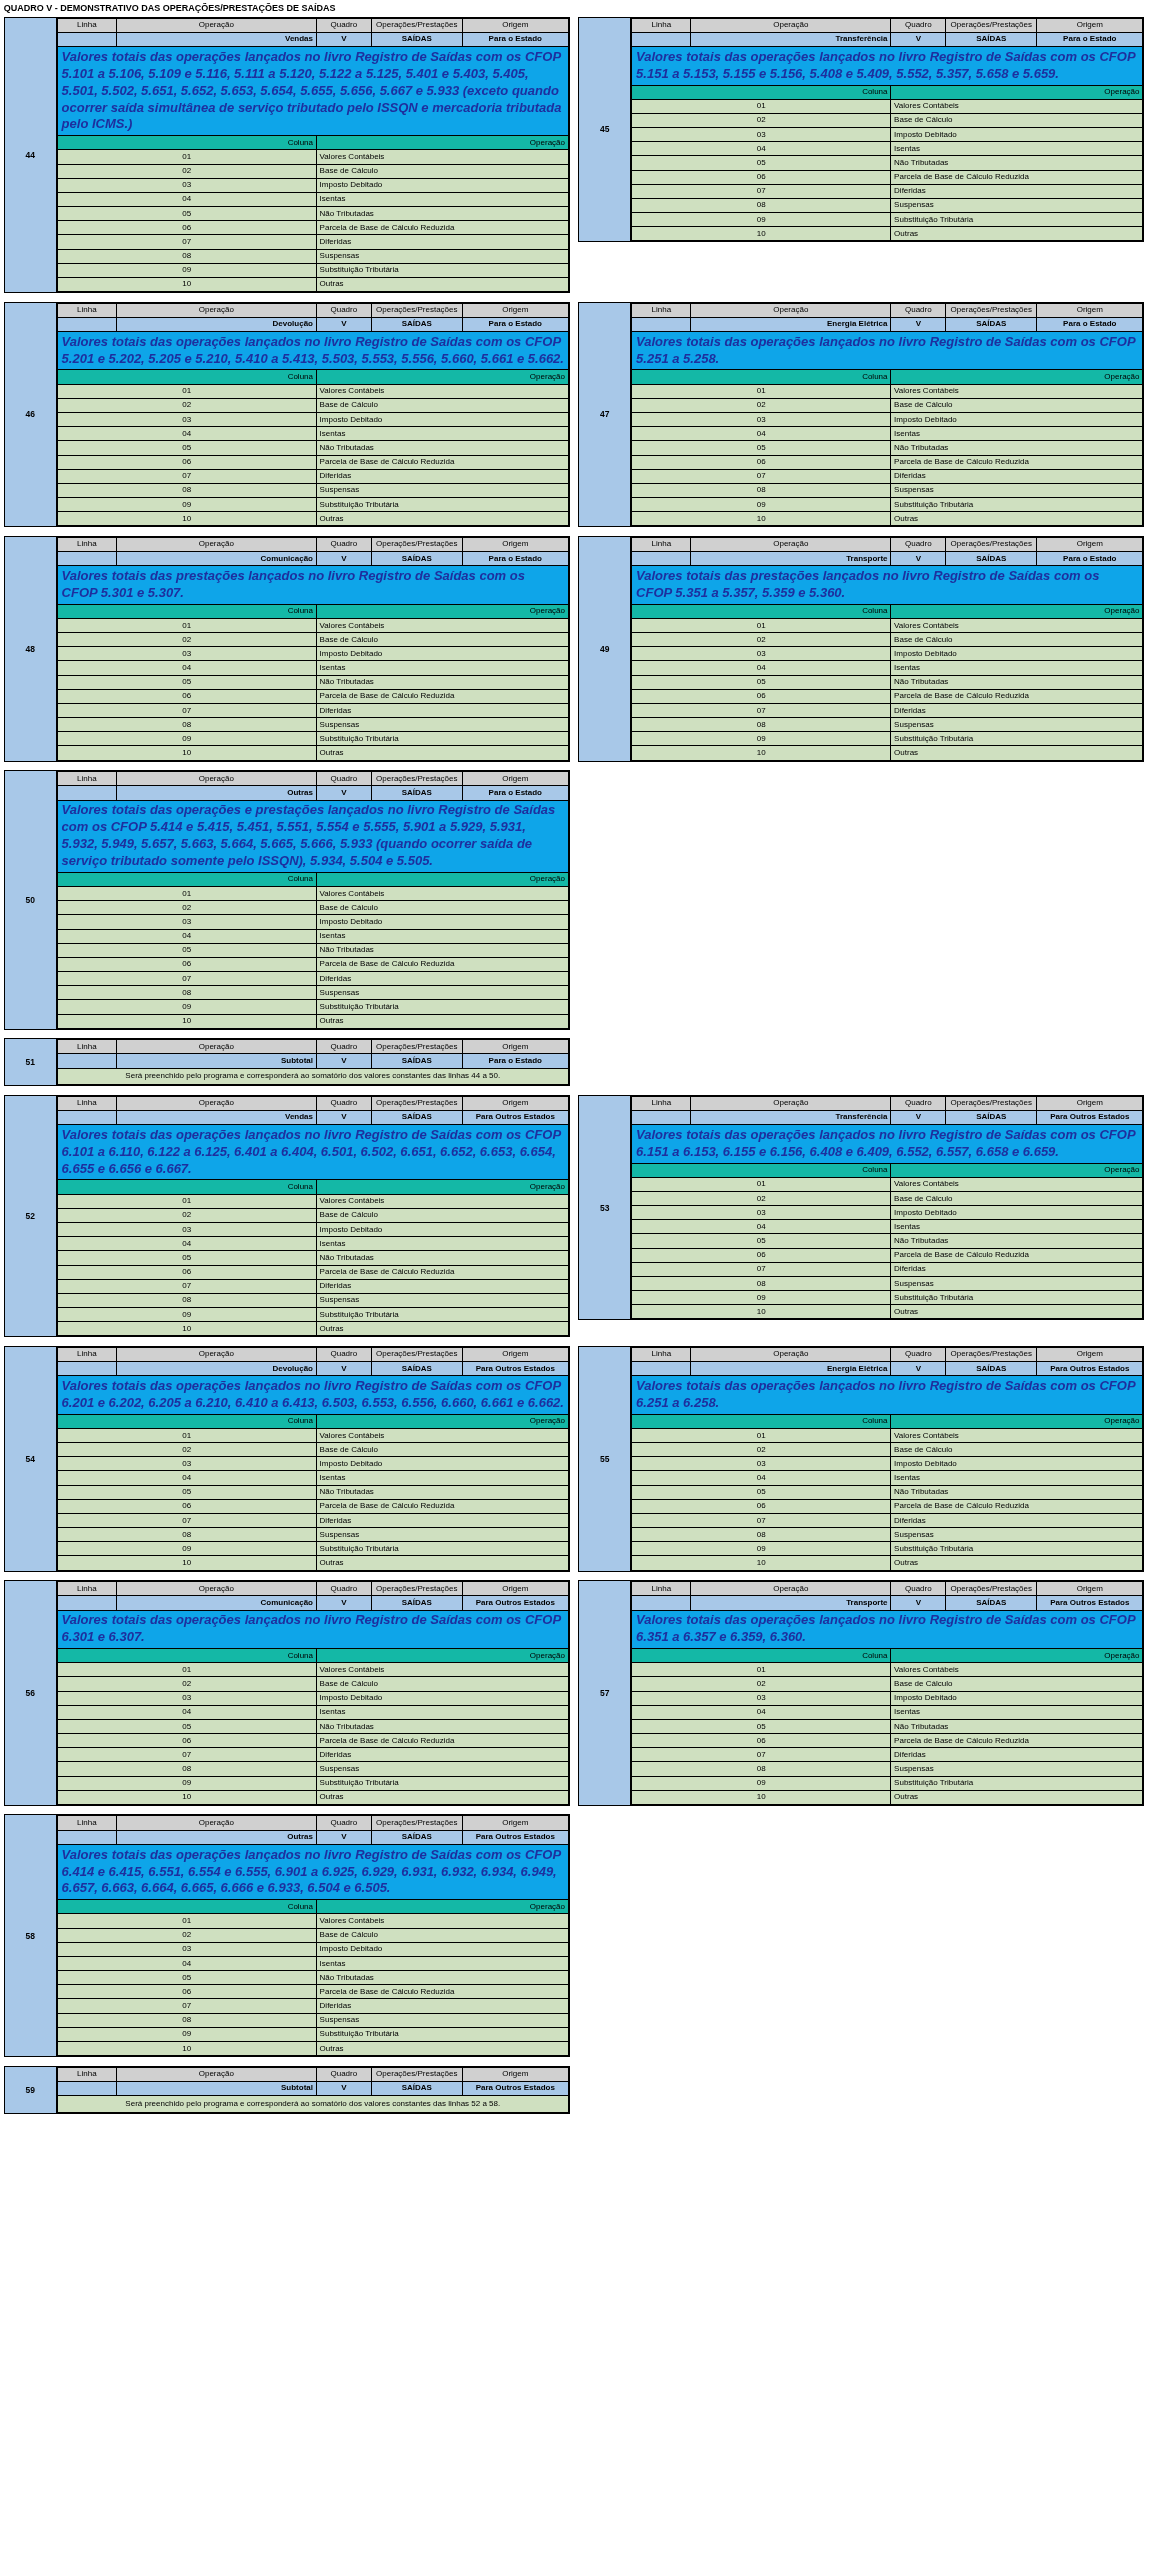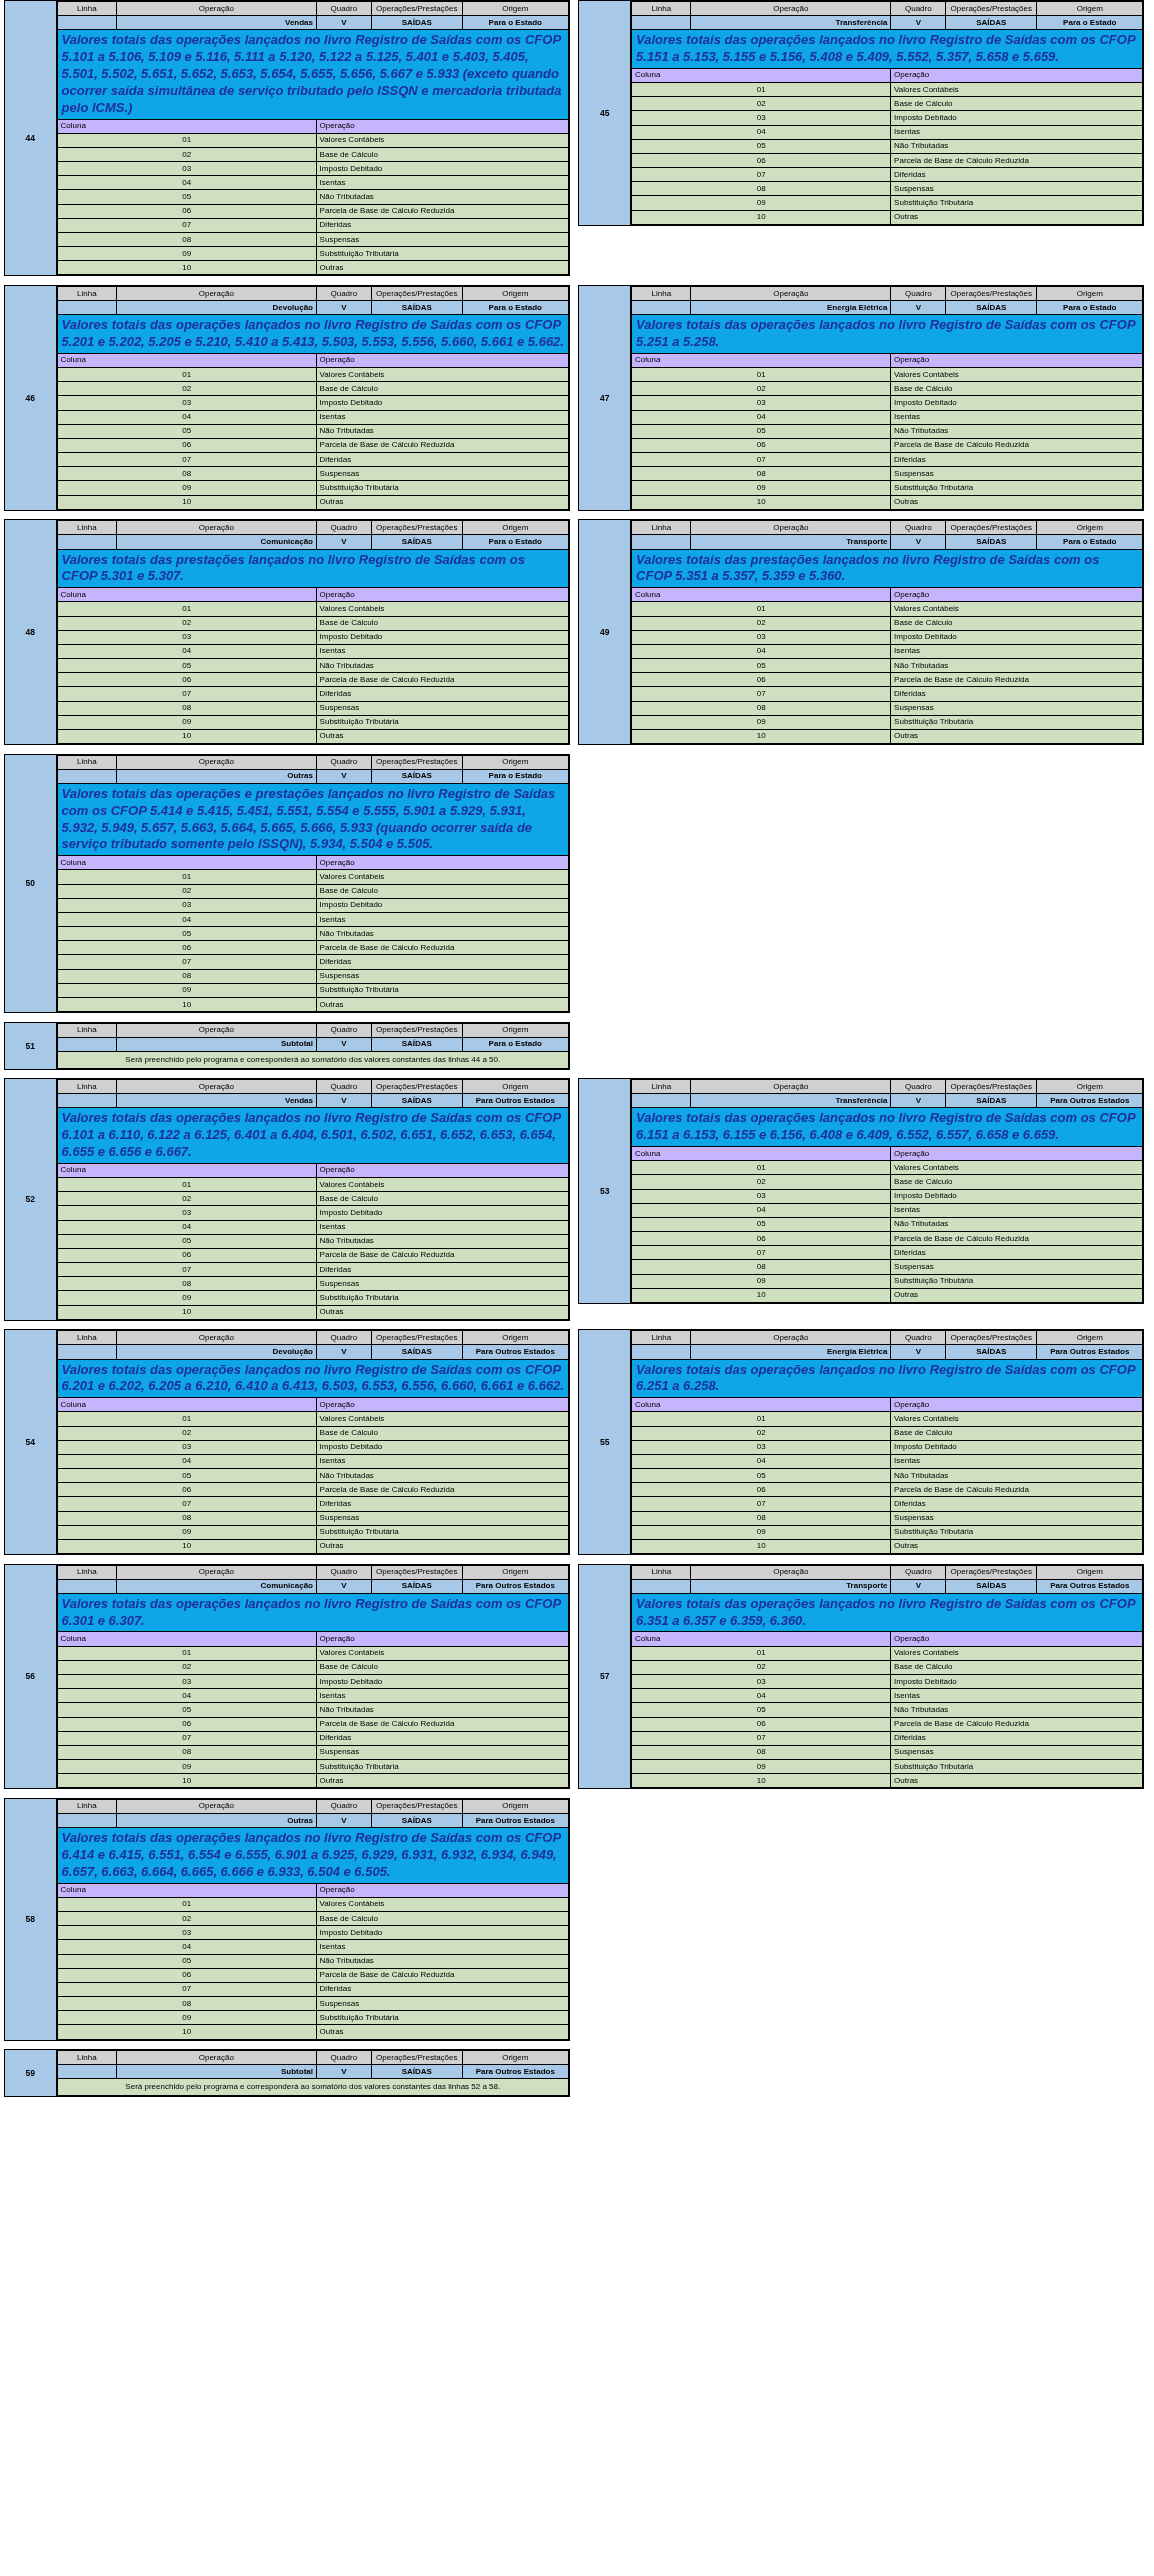--- a/index.html
+++ b/index.html
@@ -15,37 +15,38 @@
           font-size:8.5px; font-weight:700;}
   .body{flex:1; border:0.9px solid #000; box-sizing:border-box;}
   table{border-collapse:collapse; width:100%; table-layout:fixed;}
   td,th{border:0.9px solid #000; padding:0.9px 2.8px; font-size:8px; line-height:1.25; vertical-align:middle;}
   .hdr td{background:#d0d0d0; text-align:center; font-weight:400; font-size:8px; height:11.4px;}
   .vals td{background:#a8c8e8; font-weight:700; font-size:8px; height:11.4px;}
   .vals td.c{text-align:center;}
   .vals td.l{text-align:right;margin-left:20px;}
   .note td{background:#0ea5e9; font-style:italic; font-weight:700; color:#1e2f9e; font-size:13px;
            line-height:1.3; padding:1.9px 3.8px;}
-  .subhdr td{background:#c4b5fd; text-align:left; height:11.4px;}
+  .subhdr td{background:#14b8a6; text-align:right; height:11.4px;}
   .item td{background:#cfe0c0; height:11.4px;}
   .item td.num{text-align:center; width:114px;}
   .item td.txt{text-align:left;}
   .fill td{background:#cfe0c0; font-size:8px; padding:2.8px 3.8px; text-align:center;}
   .w-linha{width:59px;}
   .w-oper{width:auto;}
   .w-quadro{width:55px;}
   .w-opp{width:91px;}
   .w-orig{width:106px;}
   .single{padding:0 3.8px; margin-bottom:8.5px; display:flex;}
   .single .col{width:566px;}
 </style>
 </head>
 <body>
 
 <div id="page">
+  <div class="doc-title">QUADRO V - DEMONSTRATIVO DAS OPERAÇÕES/PRESTAÇÕES DE SAÍDAS</div>
   <div class="grid" id="grid">
       <div class="row2">
         <div class="col">
           <div class="block">
             <div class="lineno">44</div>
             <div class="body">
               <table>
                 <colgroup>
                   <col class="w-linha">
                   <col class="w-oper">

